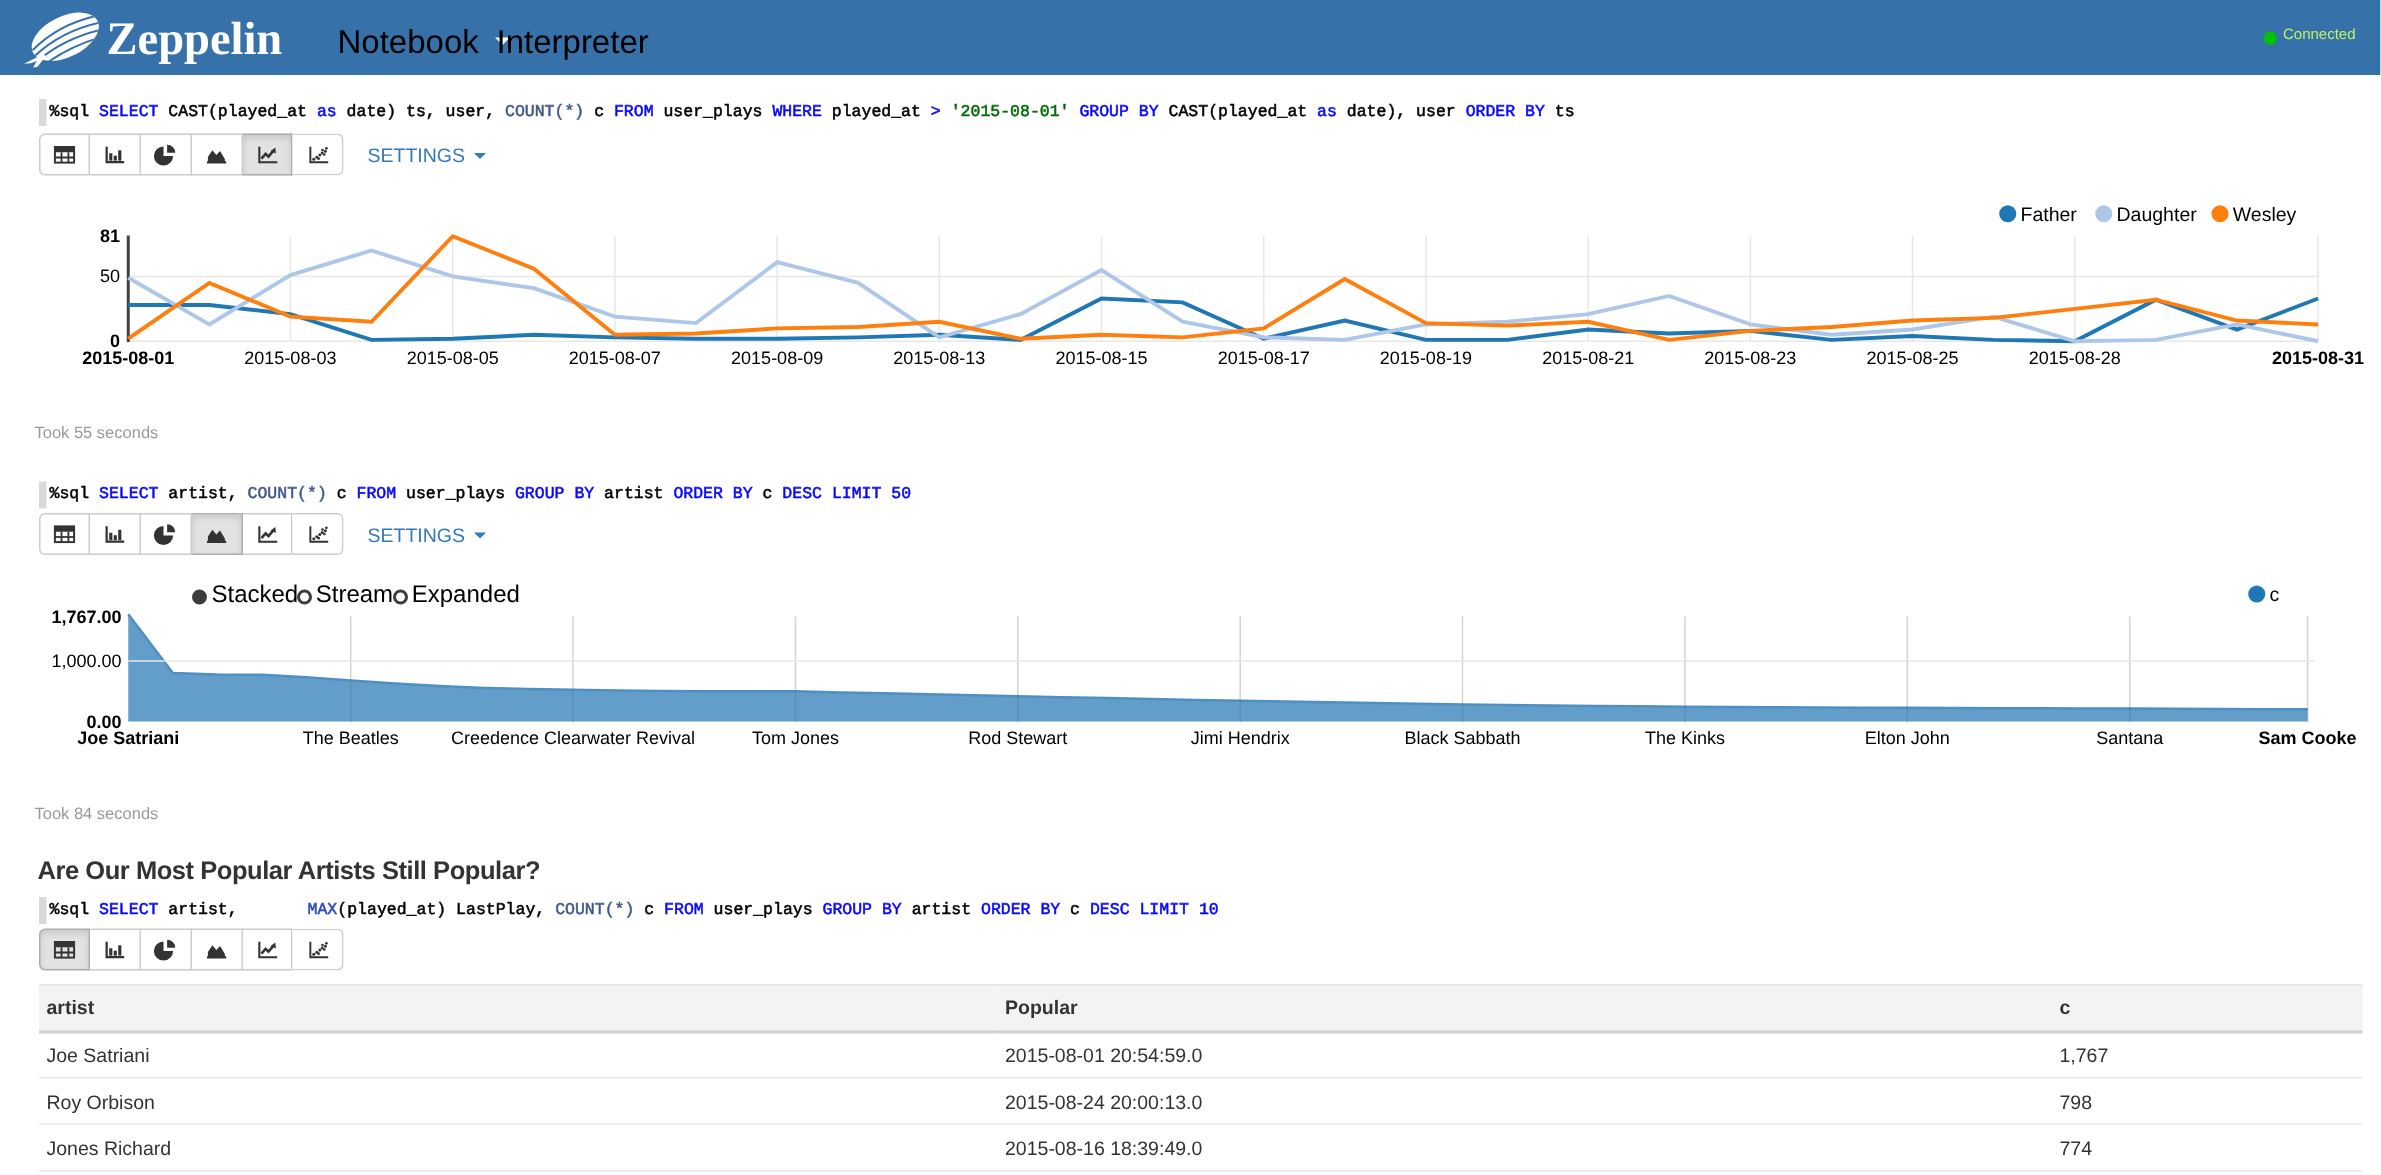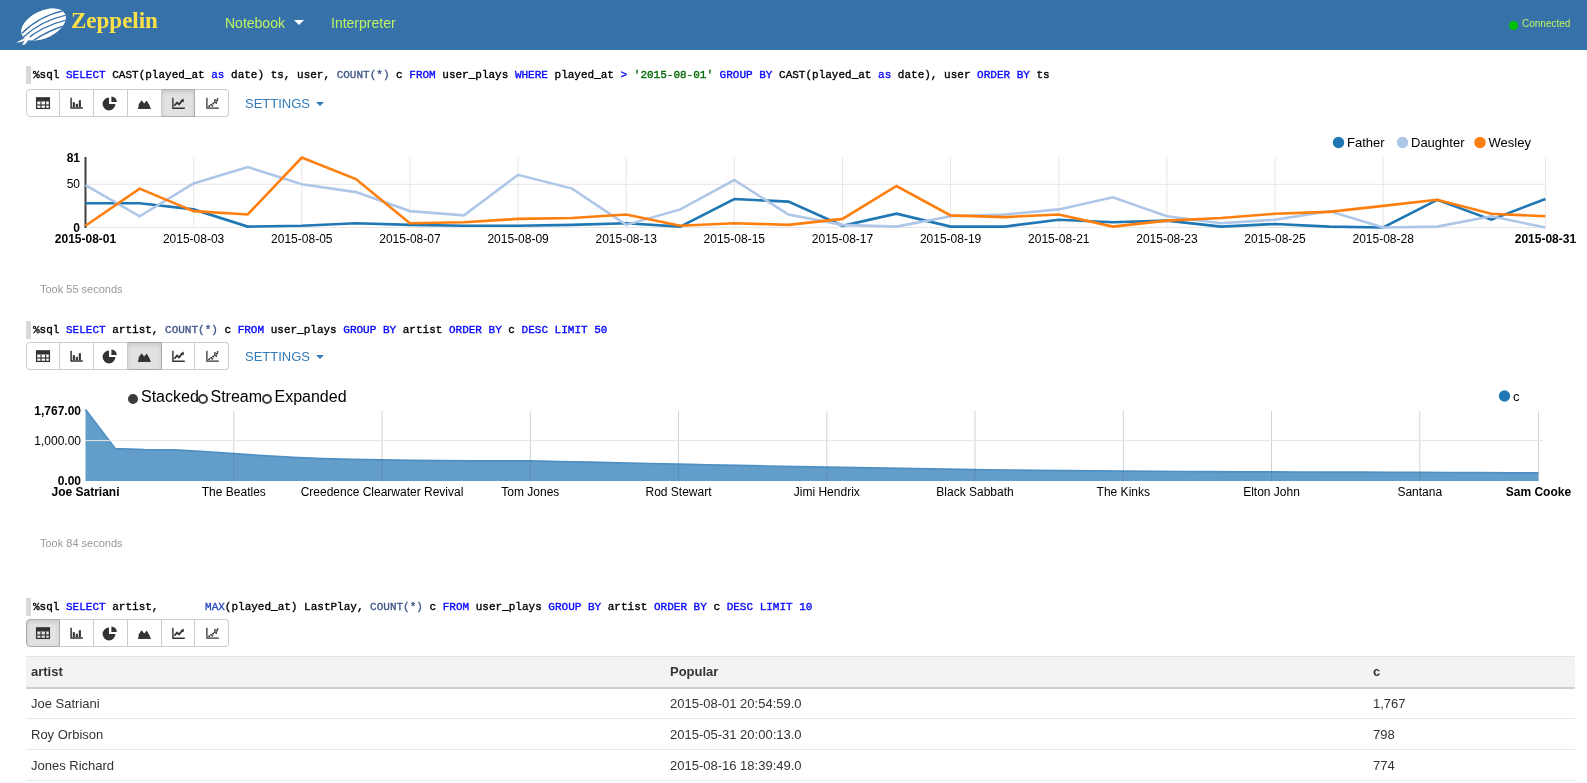--- a/index.html
+++ b/index.html
@@ -1,20 +1,20 @@
 <!DOCTYPE html>
 <html><head><meta charset="utf-8"><style>
 * { margin:0; padding:0; box-sizing:border-box; }
 html,body { width:1587px; height:783px; background:#fff; overflow:hidden;
   font-family:"Liberation Sans",sans-serif; }
 #page { position:relative; width:1587px; height:783px; }
 .navbar { position:absolute; left:0; top:0; width:1587px; height:50px; background:#3671a9; }
-.logo-text { position:absolute; left:71px; top:8px; color:#fde047; font-family:"Liberation Serif",serif;
-  font-weight:bold; font-size:23px; }
-.navitem { position:absolute; top:15px; color:#bef264; font-size:14px; }
+.logo-text { position:absolute; left:71px; top:8px; color:#ffffff; font-family:"Liberation Serif",serif;
+  font-weight:bold; font-size:31px; }
+.navitem { position:absolute; top:15px; color:#000000; font-size:22px; }
 .conn { position:absolute; top:18px; left:1522px; color:#bef264; font-size:10px; }
 .conn-dot { position:absolute; left:1509px; top:20.5px; width:9px; height:9px; border-radius:50%;
   background:#00c104; }
 .caret-w { display:inline-block; width:0; height:0; border-left:5px solid transparent;
   border-right:5px solid transparent; border-top:5px solid #fff; vertical-align:middle;
   margin-left:5px; margin-top:-3px;}
 .code { position:absolute; left:26px; height:18px; font-family:"Liberation Mono",monospace;
   font-size:11px; line-height:18px; white-space:pre; color:#000;
   -webkit-text-stroke:0.35px currentColor; }
 .gut { display:inline-block; width:5px; height:18px; background:#d9d9d9; vertical-align:top; }
@@ -26,21 +26,21 @@
 .btng { position:absolute; left:26px; height:28px; display:flex; }
 .btn { width:33.9px; height:28px; border:1px solid #ccc; border-left:none; background:#fff;
   display:flex; align-items:center; justify-content:center; }
 .btn:first-child { border-left:1px solid #ccc; border-radius:4px 0 0 4px; }
 .btn:last-child { border-radius:0 4px 4px 0; }
 .btn.sel { background:#e2e2e2; border-color:#adadad; box-shadow:inset 0 2px 4px rgba(0,0,0,.12); }
 .settings { position:absolute; left:245px; font-size:13px; color:#337ab7; }
 .caret-dn { display:inline-block; width:0; height:0; border-left:4.5px solid transparent;
   border-right:4.5px solid transparent; border-top:4.5px solid #337ab7; vertical-align:middle;
   margin-left:2px; margin-top:-2px; }
-.took { position:absolute; left:40px; font-size:11px; color:#999; }
+.took { position:absolute; left:23px; font-size:11px; color:#999; }
 .rad { position:absolute; top:0; font-size:16px; color:#000; }
 .rdot { display:inline-block; width:10px; height:10px; border:2px solid #3c3c3c; border-radius:50%;
   vertical-align:-2px; margin-right:3px; background:#fff; }
 .rdot.filled { background:#3c3c3c; }
 h4 { position:absolute; left:25px; top:571px; font-size:17px; color:#333; letter-spacing:-0.3px; }
 table.res { position:absolute; left:26px; top:656px; width:1549px; border-collapse:collapse;
   font-size:13px; color:#333; }
 table.res th { background:#f3f3f3; text-align:left; font-weight:bold; height:31px;
   padding:0 0 0 5px; border-bottom:2px solid #cfcfcf; border-top:1px solid #e3e3e3;}
 table.res td { height:31.1px; padding:0 0 0 5px; border-bottom:1px solid #e8e8e8; }
@@ -268,20 +268,21 @@
 <text x="975.0" y="111" text-anchor="middle" font-size="12" fill="#000">Black Sabbath</text>
 <text x="1123.3" y="111" text-anchor="middle" font-size="12" fill="#000">The Kinks</text>
 <text x="1271.5" y="111" text-anchor="middle" font-size="12" fill="#000">Elton John</text>
 <text x="1419.8" y="111" text-anchor="middle" font-size="12" fill="#000">Santana</text>
 <text x="1538.4" y="111" text-anchor="middle" font-size="12" font-weight="bold" fill="#000">Sam Cooke</text>
 <circle cx="1504.5" cy="11" r="5.7" fill="#1f77b4"></circle>
 <text x="1513" y="15.5" font-size="13" fill="#000">c</text>
 </svg>
 <div class="took" style="top:537px">Took 84 seconds</div>
 
+<h4>Are Our Most Popular Artists Still Popular?</h4>
 <div class="code" style="top:598px"><span class="gut"></span><span class="ct">%sql <span class="k">SELECT</span> artist, <span class="m">MAX</span>(played_at) LastPlay, <span class="f">COUNT(*)</span> c <span class="k">FROM</span> user_plays <span class="k">GROUP</span> <span class="k">BY</span> artist <span class="k">ORDER</span> <span class="k">BY</span> c <span class="k">DESC</span> <span class="k">LIMIT</span> <span class="k">10</span></span></div>
 <div class="btng" style="top:619px">
       <div class="btn sel">
         <svg width="18" height="16" viewBox="0 0 18 16">
           <rect x="2" y="2.5" width="14" height="4" fill="#333"></rect>
           <rect x="2.6" y="3" width="12.8" height="10.4" fill="none" stroke="#333" stroke-width="1.3"></rect>
           <line x1="7" y1="6.5" x2="7" y2="13.4" stroke="#333" stroke-width="1.2"></line>
           <line x1="11.6" y1="6.5" x2="11.6" y2="13.4" stroke="#333" stroke-width="1.2"></line>
           <line x1="2.6" y1="10" x2="15.4" y2="10" stroke="#333" stroke-width="1.2"></line>
         </svg>
@@ -341,21 +342,21 @@
           <th>Popular</th>
           <th>c</th>
         </tr>
  <tr>
           <td>Joe Satriani</td>
           <td>2015-08-01 20:54:59.0</td>
           <td>1,767</td>
         </tr>
  <tr>
           <td>Roy Orbison</td>
-          <td>2015-05-31 20:00:13.0</td>
+          <td>2015-08-24 20:00:13.0</td>
           <td>798</td>
         </tr>
  <tr>
           <td>Jones Richard</td>
           <td>2015-08-16 18:39:49.0</td>
           <td>774</td>
         </tr>
 </tbody>
     </table>
 

